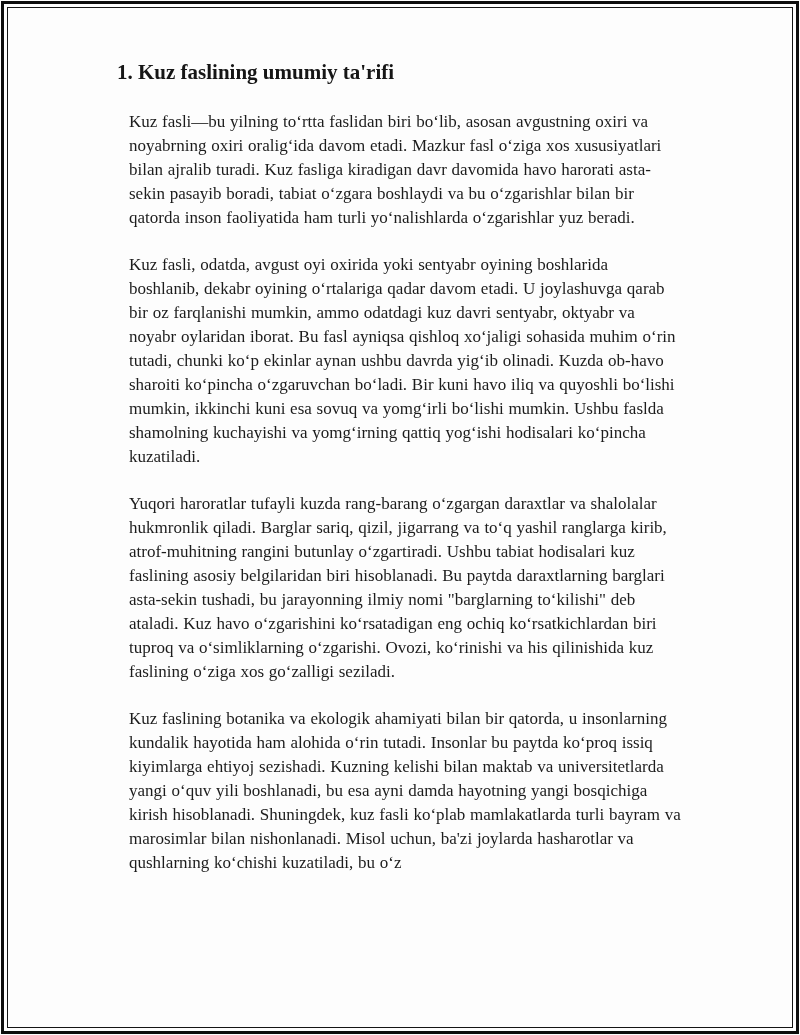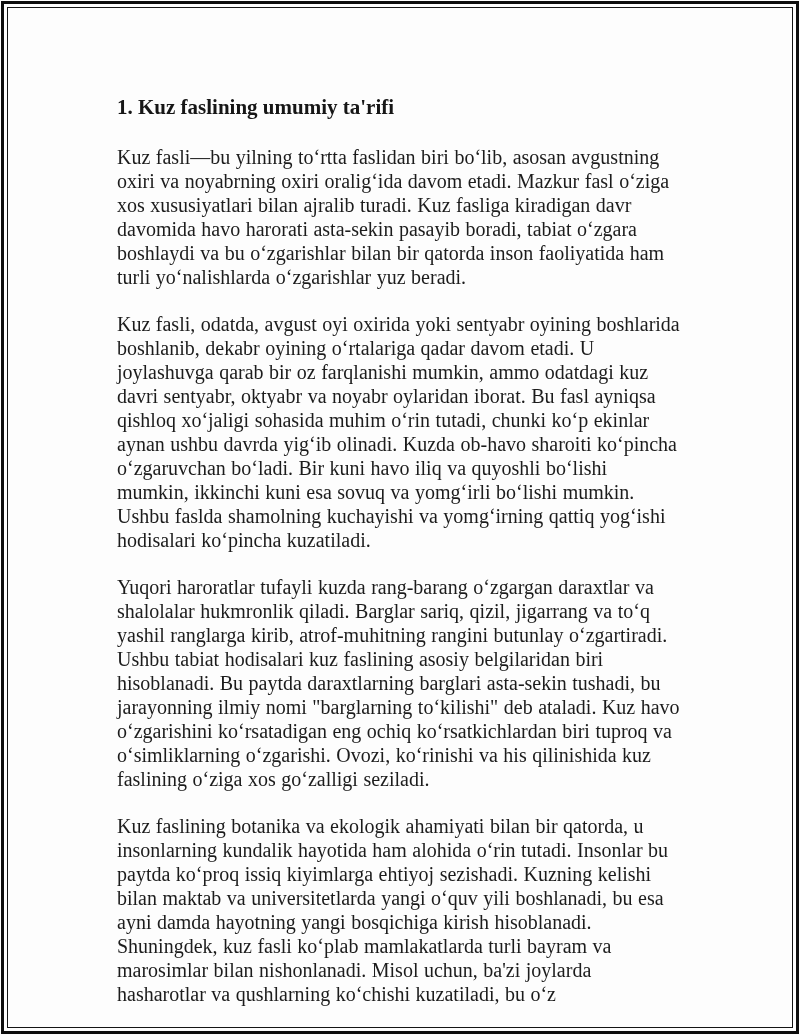--- a/index.html
+++ b/index.html
@@ -23,38 +23,38 @@
     pointer-events: none;
   }
   .inner-frame {
     position: absolute;
     inset: 7px;
     border: 1px solid #141414;
     pointer-events: none;
   }
   .content {
     position: absolute;
-    top: 7px;
+    top: 0;
     left: 0;
     width: 800px;
-    padding: 88px 117px 0 117px;
+    padding: 60px 117px 0 117px;
     color: #1a1a1a;
   }
   .heading {
     font-size: 21px;
     line-height: 24px;
     font-weight: bold;
     color: #161616;
     margin: 0 0 26px 0;
   }
   .para {
-    font-size: 20px;
+    font-size: 17px;
     line-height: 24px;
     color: #1c1c1c;
-    margin: 0 0 23px 0;
+    margin: 0 0 23px 12px;
     text-align: left;
     word-spacing: 0.5px;
   }
 </style>
 </head>
 <body>
 
 <div class="page">
   <div class="outer-frame"></div>
   <div class="inner-frame"></div>

